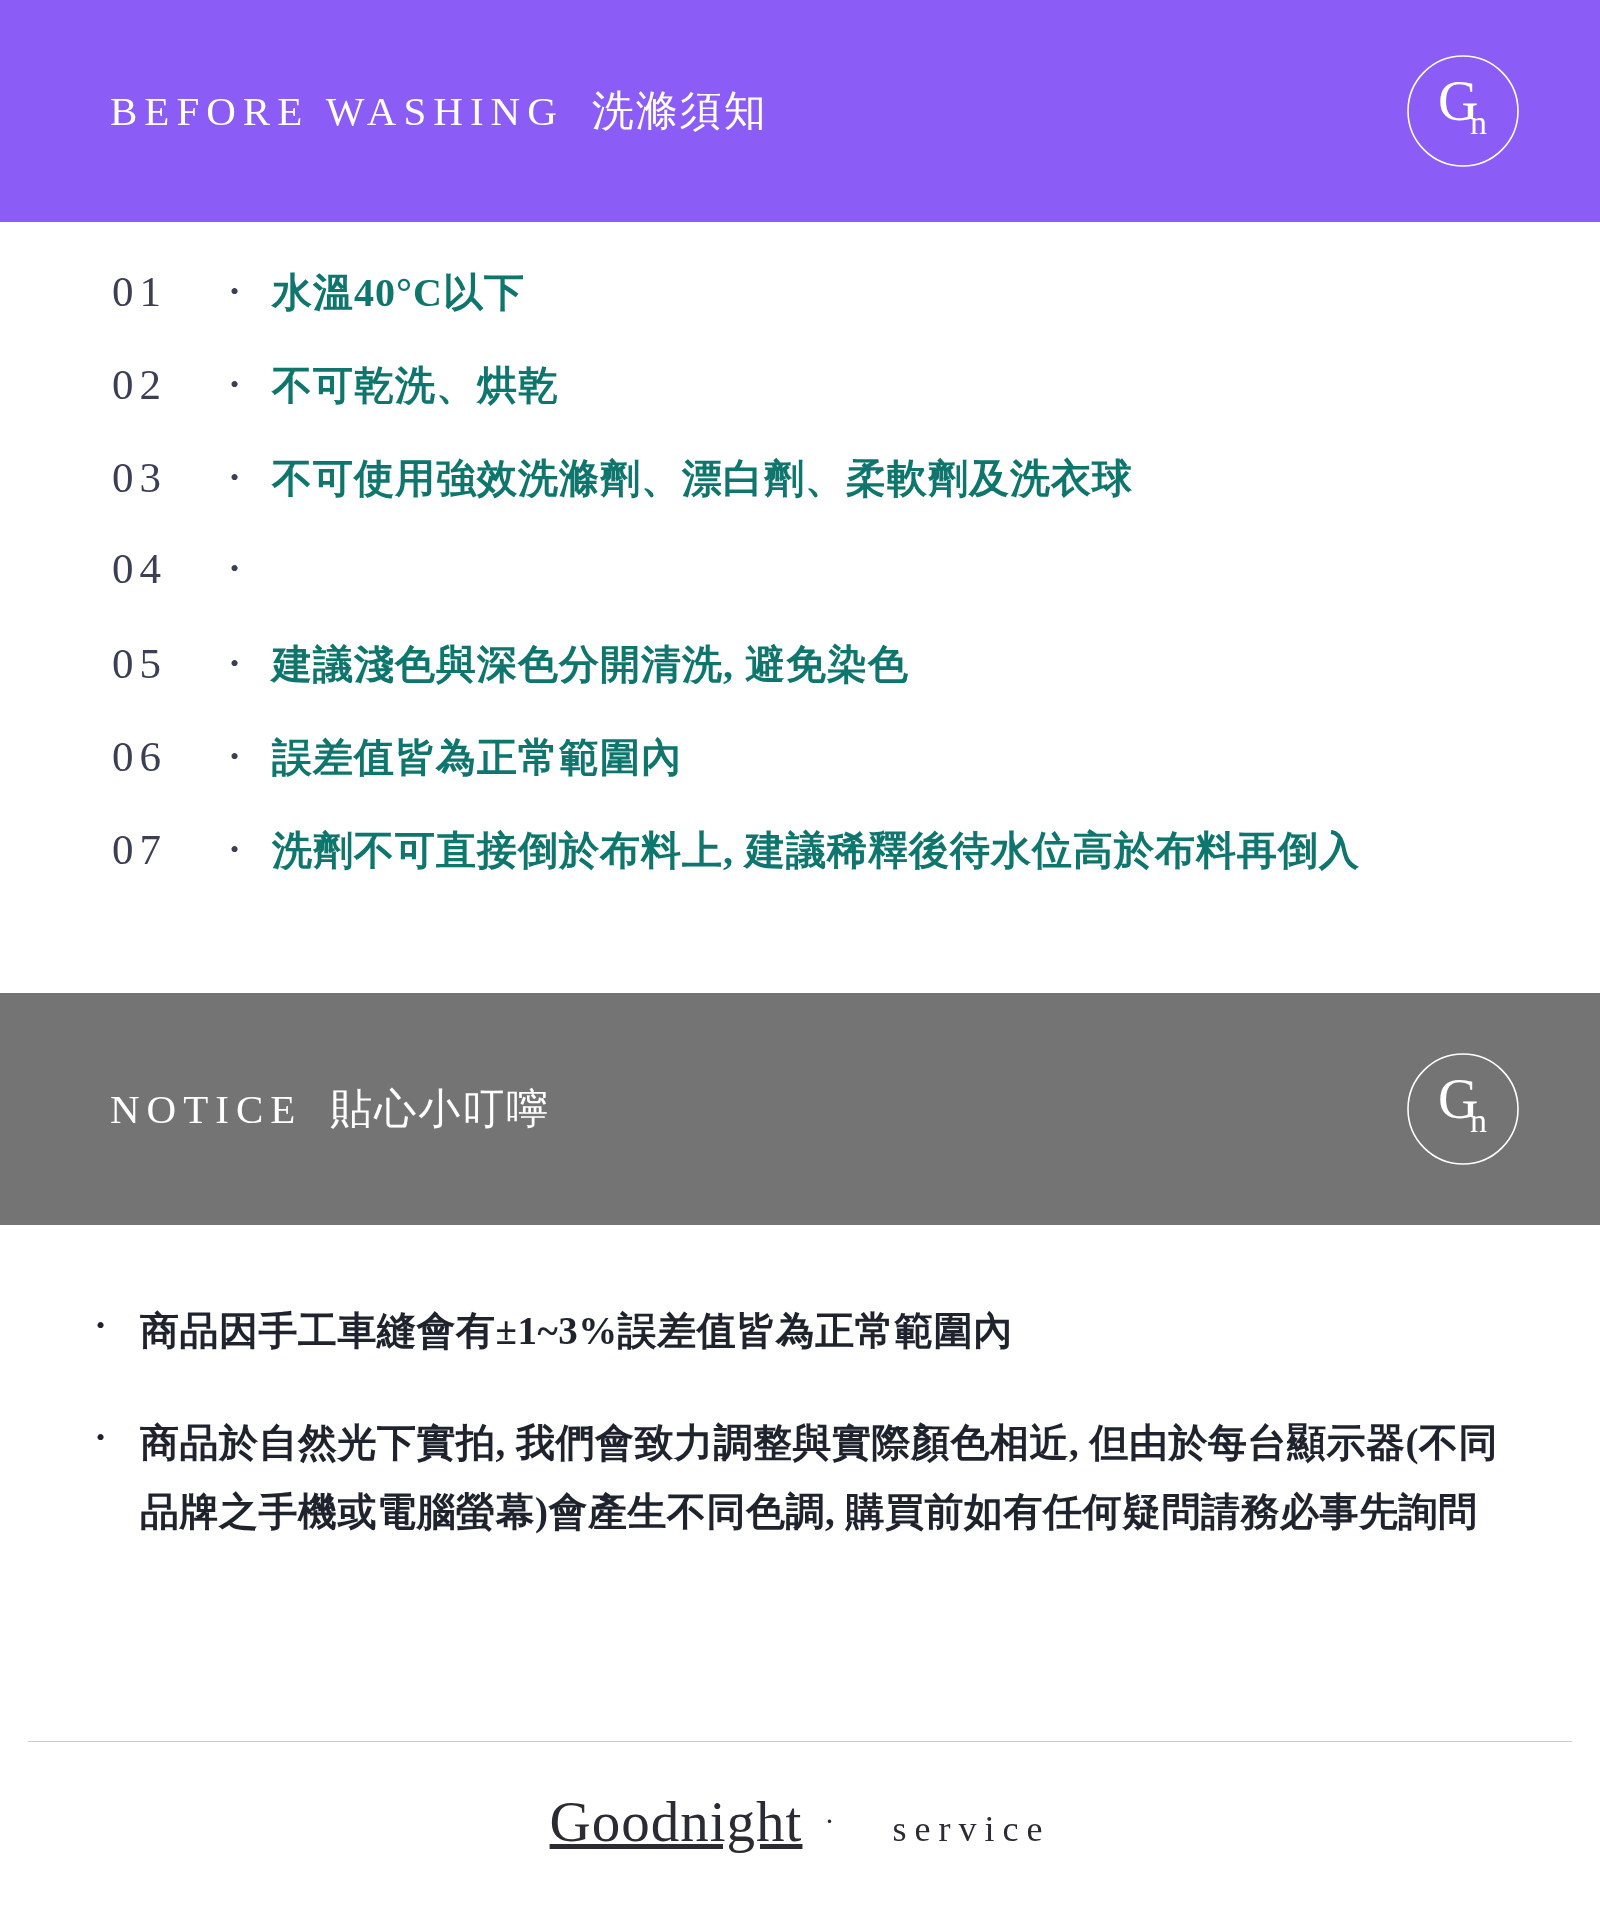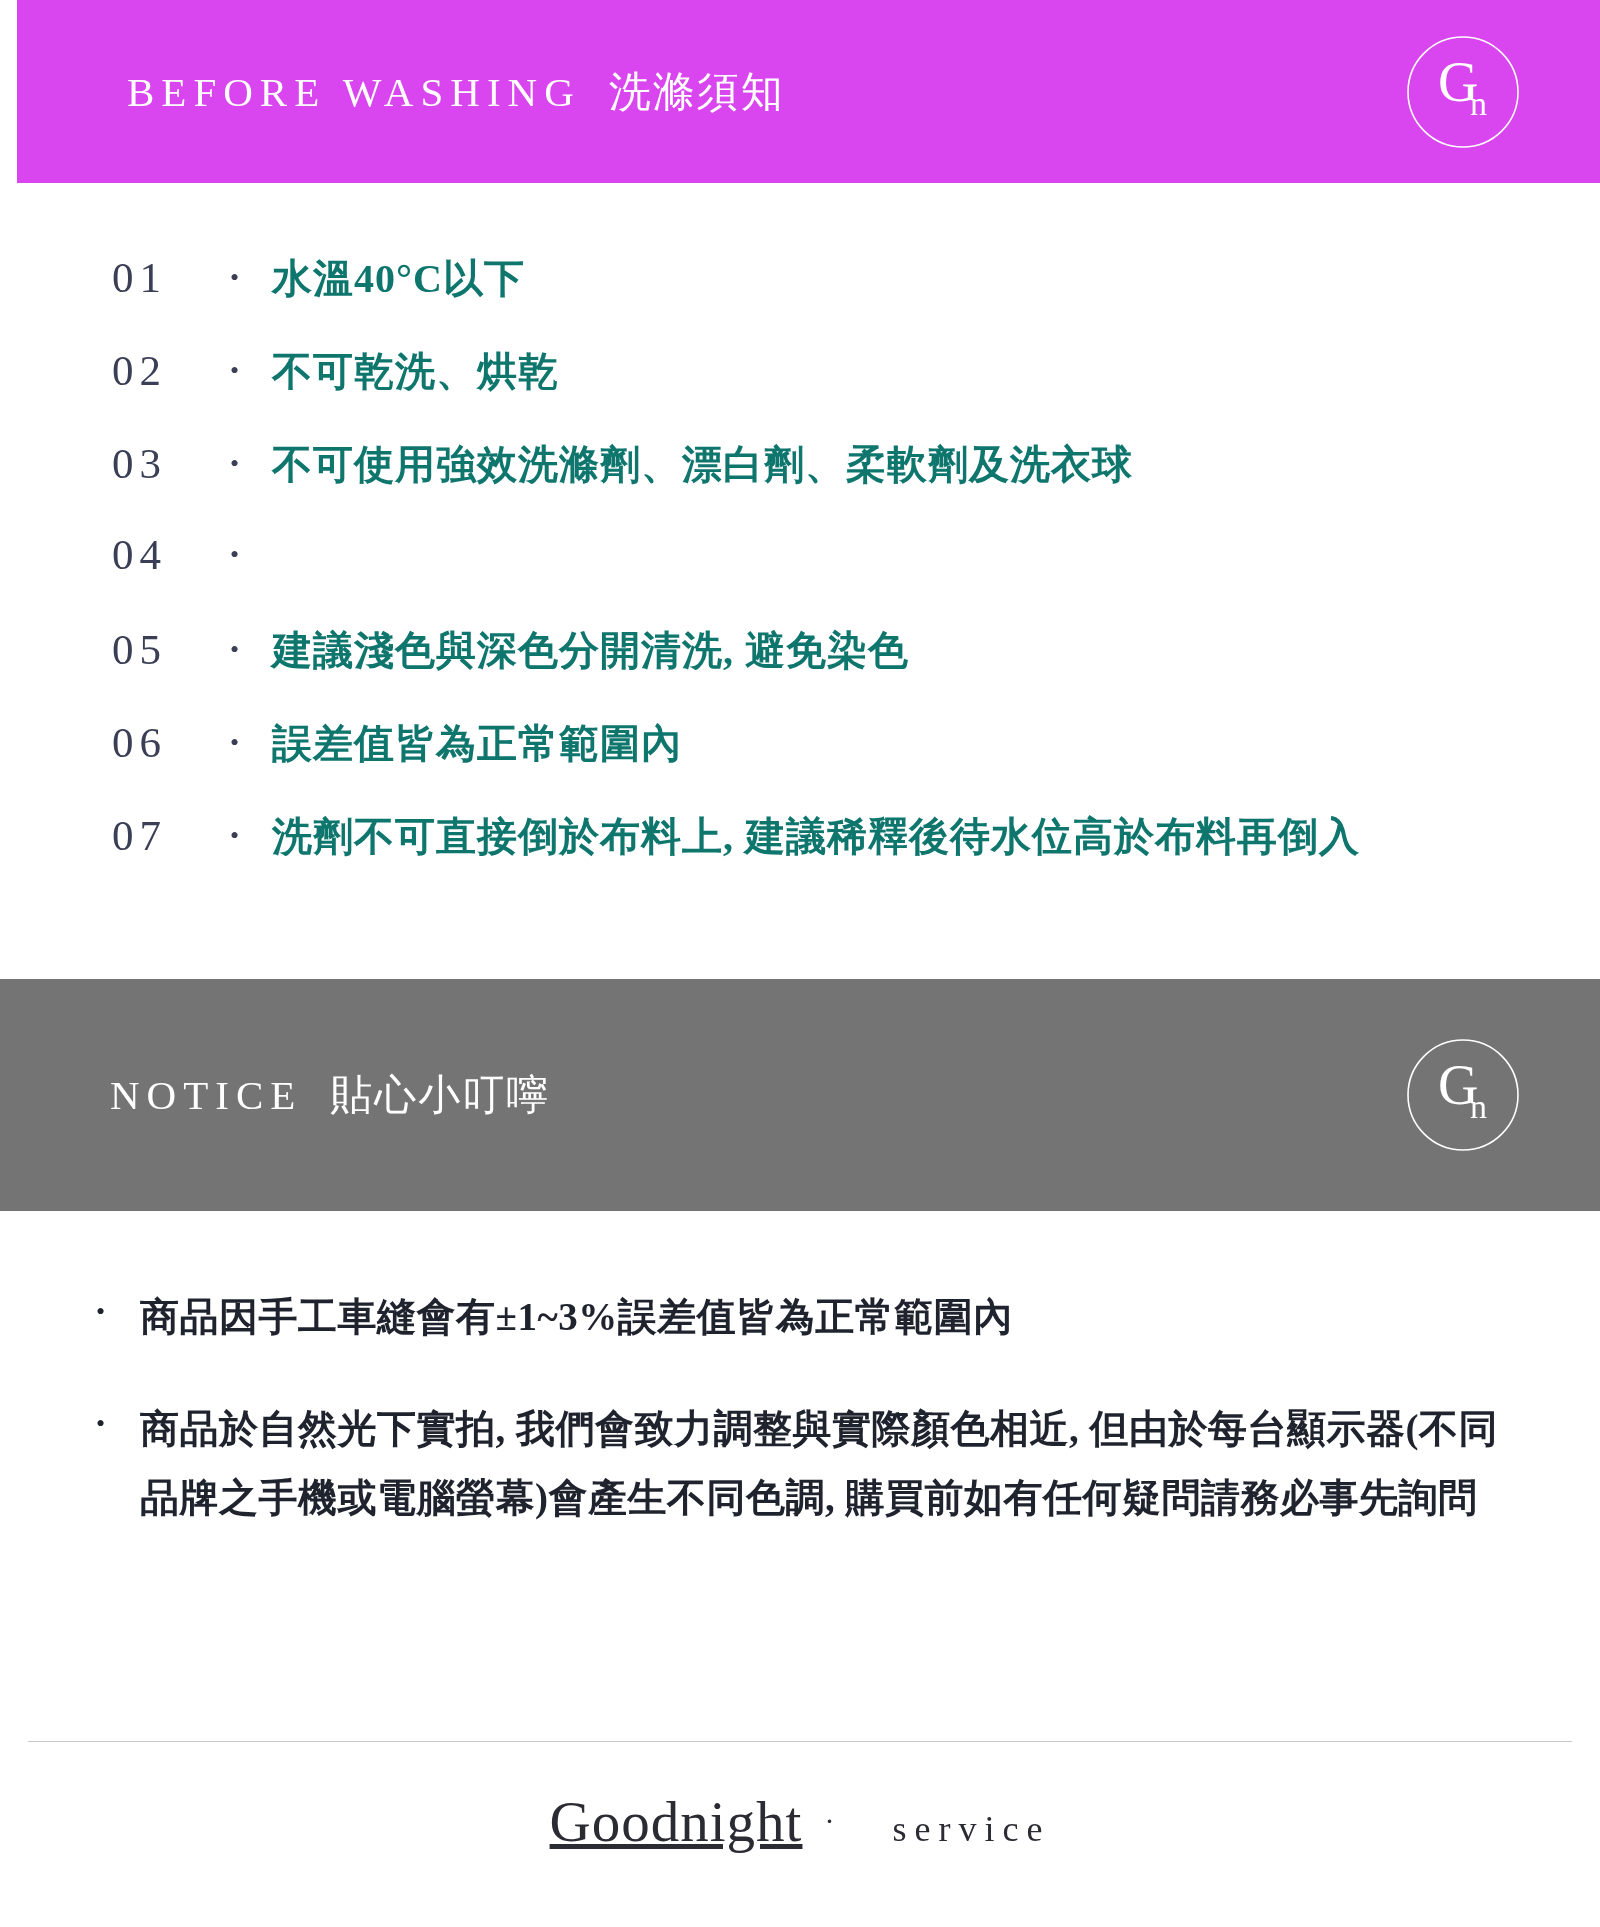--- a/index.html
+++ b/index.html
@@ -25,23 +25,22 @@
 
   
   .bar {
     position: relative;
     display: flex;
     align-items: center;
     box-sizing: border-box;
     padding: 0 56px 0 110px;
   }
   .bar.dark {
-    background: #d946ef;
-    height: 183px;
-    margin-left: 17px;
+    background: #8b5cf6;
+    height: 222px;
   }
   .bar.gray {
     background: #747474;
     height: 232px;
     margin-top: 37px;
   }
 
   .bar-title {
     display: flex;
     align-items: baseline;
@@ -67,21 +66,21 @@
     right: 78px;
     top: 50%;
     transform: translateY(-50%);
     width: 118px;
     height: 118px;
   }
   .logo-mark svg { display: block; }
 
   
   .wash-list {
-    padding: 68px 0 40px 0;
+    padding: 43px 0 40px 0;
   }
   .wash-row {
     display: flex;
     align-items: baseline;
     padding: 0 0 0 112px;
     height: 93px;
   }
   .wash-num {
     font-family: "Liberation Serif", "DejaVu Serif", serif;
     font-size: 43px;

